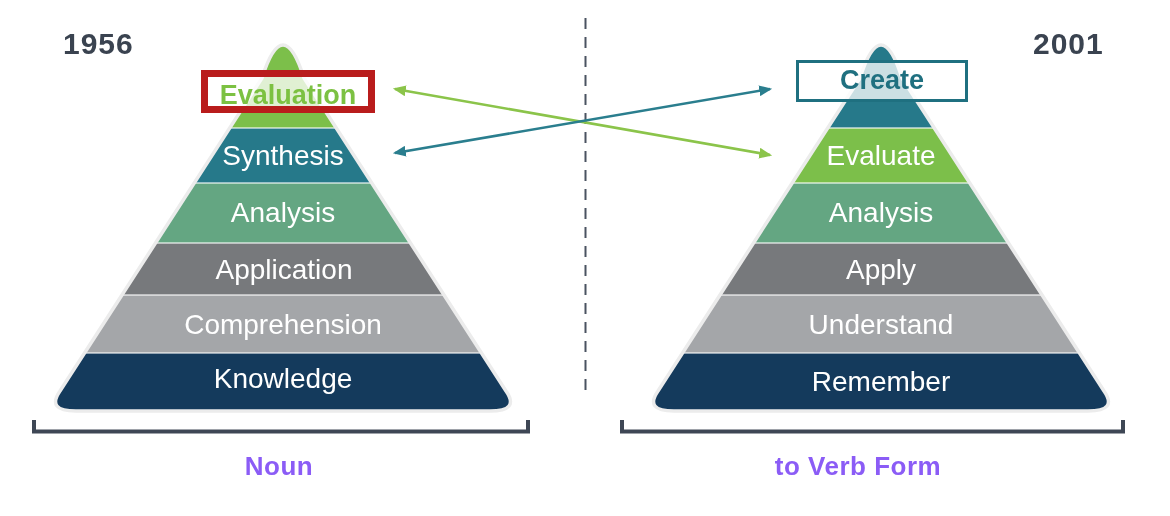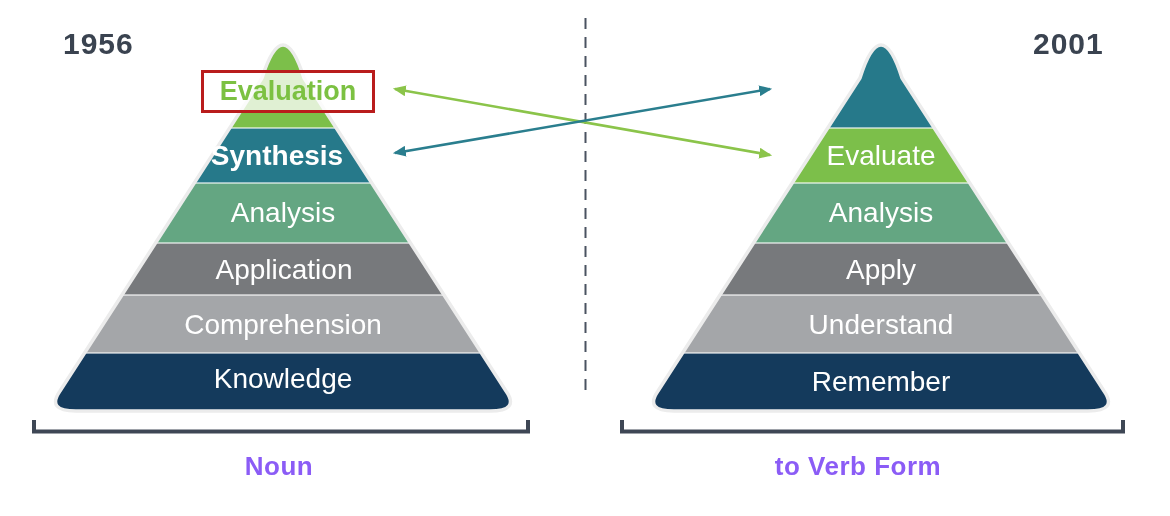--- a/index.html
+++ b/index.html
@@ -11,21 +11,21 @@
   #diagram-svg{position:absolute;left:0;top:0;z-index:1;}
   .overlay{position:absolute;z-index:2;}
   .year-label{
     font-size:30px;font-weight:700;color:#3A4350;letter-spacing:1px;
   }
   .apex-box{
     box-sizing:border-box;text-align:center;
     background:rgba(255,255,255,0.76);
     font-weight:600;font-size:27px;white-space:nowrap;
   }
-  .apex-box.green{border:3px solid #b91c1c;color:#7CC142;}
+  .apex-box.green{border:7px solid #b91c1c;color:#7CC142;}
   .apex-box.teal{border:3px solid #1F7080;color:#1F7080;}
   .level-label{
     transform:translate(-50%,-50%);
     color:#ffffff;font-size:28px;font-weight:400;white-space:nowrap;line-height:1;
   }
   .caption-label{
     transform:translate(-50%,-50%);
     color:#8b5cf6;font-size:26px;font-weight:700;white-space:nowrap;line-height:1;
     letter-spacing:0.5px;
   }
@@ -95,22 +95,23 @@
     <line x1="395" y1="153" x2="770" y2="89" stroke="#2A7E8E" stroke-width="2.6" marker-start="url(#ah-teal)" marker-end="url(#ah-teal)"></line>
 
     <path d="M 34 420 L 34 431.5 L 528 431.5 L 528 420" fill="none" stroke="#3E4755" stroke-width="4"></path>
     <path d="M 622 420 L 622 431.5 L 1123 431.5 L 1123 420" fill="none" stroke="#3E4755" stroke-width="4"></path>
   </svg>
 
   <div class="overlay year-label" style="left:63px;top:27px;">1956</div>
   <div class="overlay year-label" style="left:1033px;top:27px;">2001</div>
 
   <div class="overlay apex-box green" style="left:201px;top:70px;width:174px;height:43px;line-height:36px;">Evaluation</div>
+  <div class="overlay apex-box teal" style="left:796px;top:60px;width:172px;height:42px;line-height:35px;">Create</div>
 
-  <div class="overlay level-label" style="left:277px;top:156px;font-weight:bold;">Synthesis</div>
+  <div class="overlay level-label" style="left:283px;top:156px;">Synthesis</div>
   <div class="overlay level-label" style="left:283px;top:213px;">Analysis</div>
   <div class="overlay level-label" style="left:284px;top:270px;">Application</div>
   <div class="overlay level-label" style="left:283px;top:325px;">Comprehension</div>
   <div class="overlay level-label" style="left:283px;top:379px;">Knowledge</div>
 
   <div class="overlay level-label" style="left:881px;top:156px;">Evaluate</div>
   <div class="overlay level-label" style="left:881px;top:213px;">Analysis</div>
   <div class="overlay level-label" style="left:881px;top:270px;">Apply</div>
   <div class="overlay level-label" style="left:881px;top:382px;">Remember</div>
   <div class="overlay level-label" style="left:881px;top:325px;">Understand</div>

